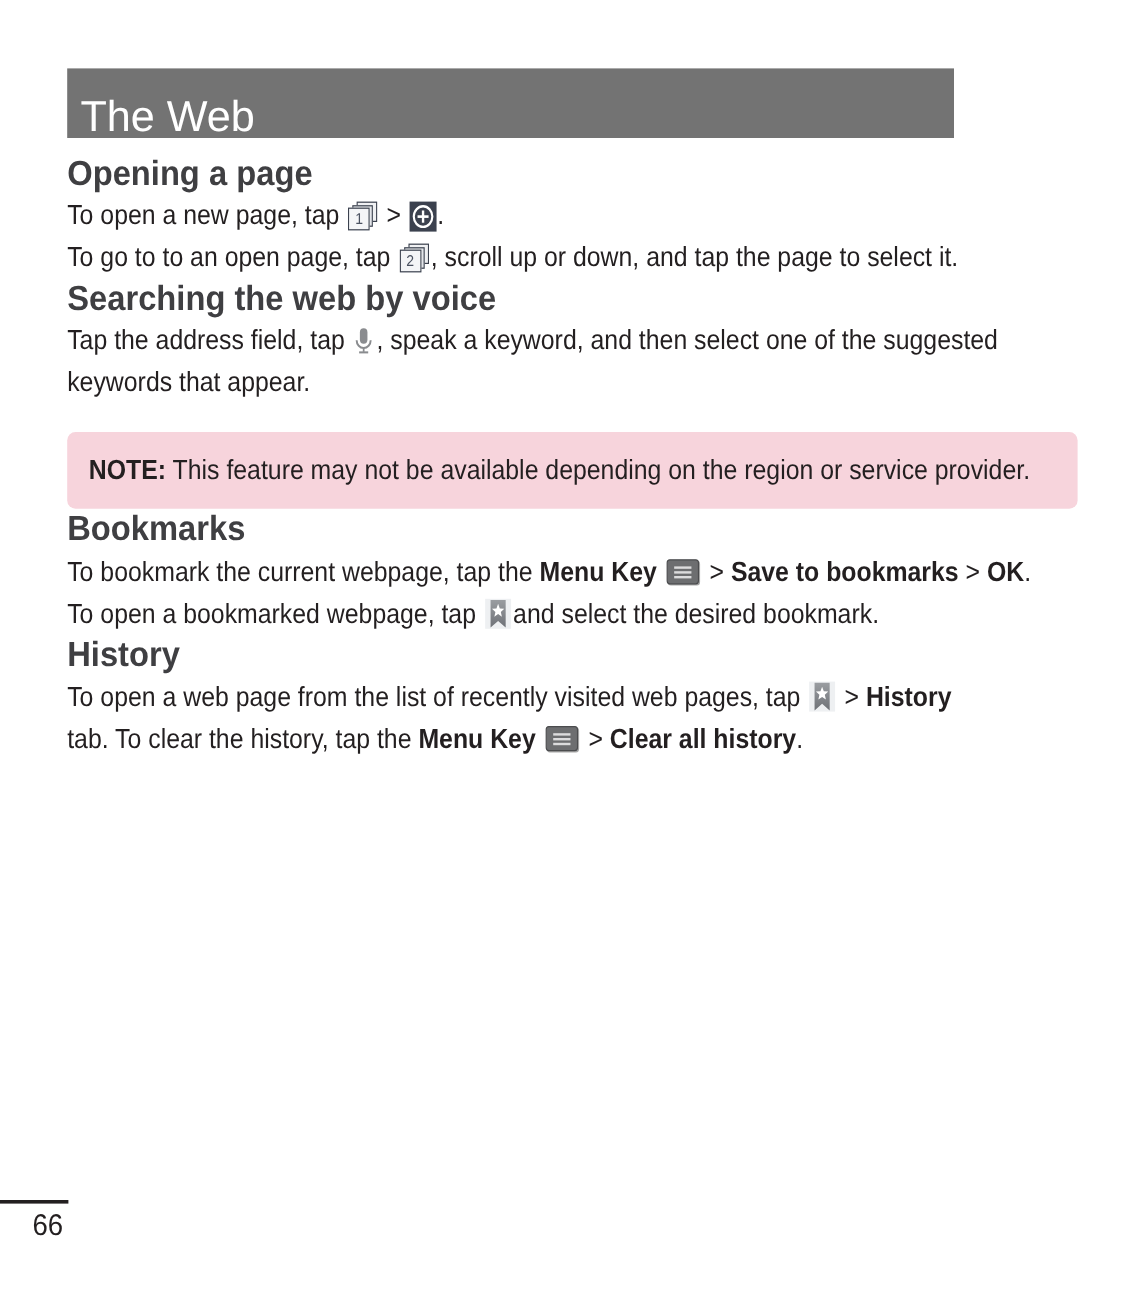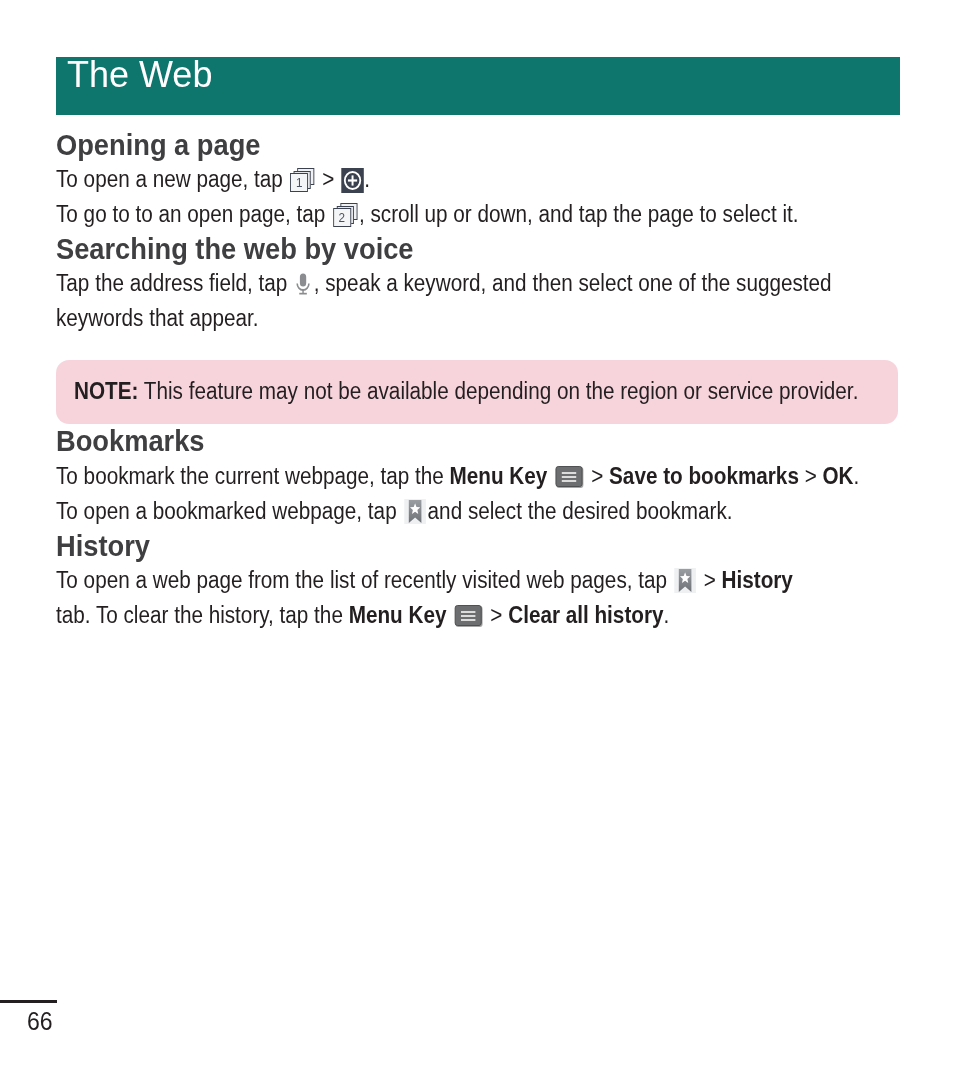--- a/index.html
+++ b/index.html
@@ -20,25 +20,25 @@
     position: relative;
     width: 954px;
     height: 1074px;
   }
 
   
   .chapter-header {
     position: absolute;
     left: 56px;
     top: 57px;
-    width: 844px;
+    width: 739px;
     height: 58px;
-    background: #0f766e;
+    background: #737373;
     display: flex;
-    align-items: flex-start;
+    align-items: flex-end;
   }
   .chapter-title {
     color: #ffffff;
     font-size: 36px;
     font-weight: 400;
     letter-spacing: 0px;
     padding-left: 11px;
     line-height: 1;
     font-family: "Liberation Sans", sans-serif;
   }
@@ -82,21 +82,21 @@
   .p-gap-2 { margin-top: 6px; }
   .p-gap-3 { margin-top: 10px; }
 
   b.bold { font-weight: 700; }
 
   
   .note-box {
     margin-top: 24px;
     width: 842px;
     background: #f7d4dc;
-    border-radius: 13px;
+    border-radius: 7px;
     padding: 14px 18px 16px 18px;
     box-sizing: border-box;
   }
   .note-text {
     font-size: 23px;
     line-height: 34px;
     color: #231f20;
     margin: 0;
     transform: scaleX(0.9);
     transform-origin: left top;

